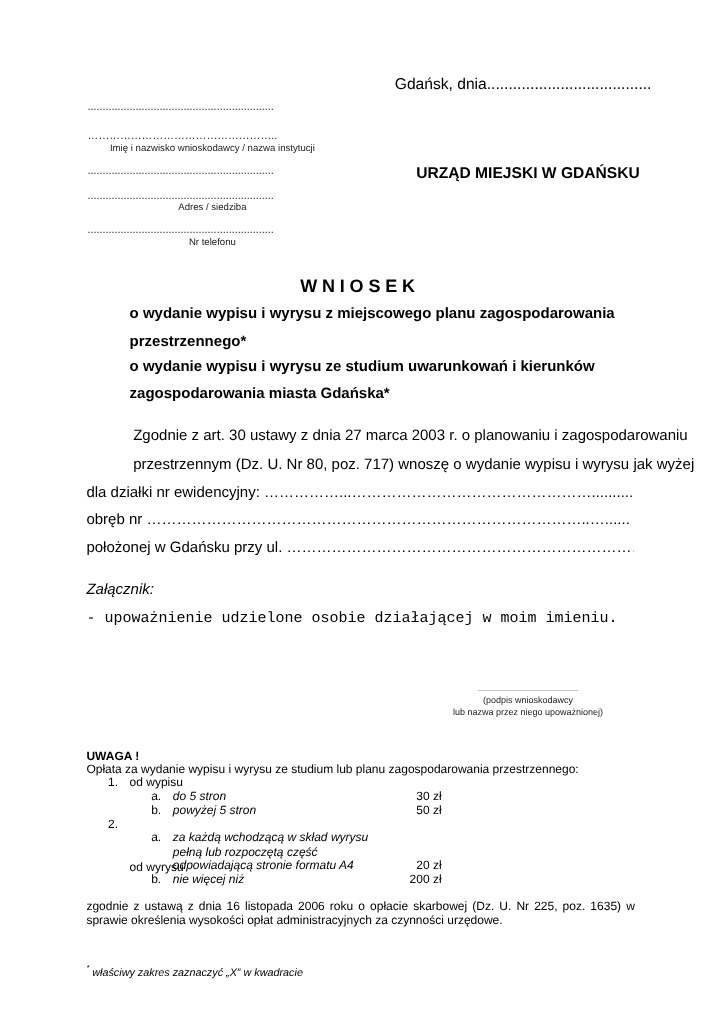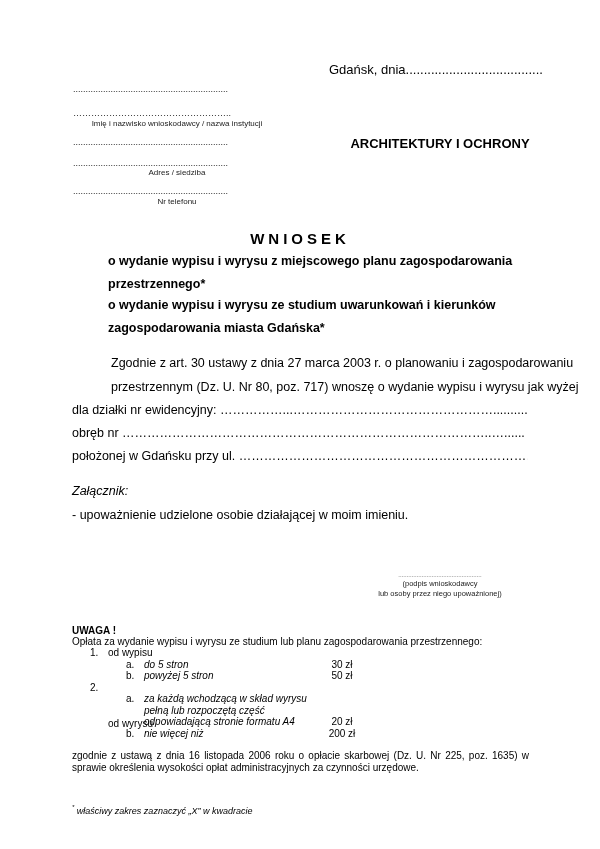--- a/index.html
+++ b/index.html
@@ -22,32 +22,32 @@
 
     #title { left: 0; width: 600px; top: 230px; text-align: center;
       font-weight: bold; font-size: 15px; letter-spacing: 4px; }
 
     .req { left: 108px; font-weight: bold; font-size: 12.5px; white-space: nowrap; text-align: right; }
 
     .body-line { left: 72px; font-size: 12.5px; white-space: nowrap; }
     #body-1, #body-2 { width: 456px; text-align: justify; text-align-last: justify; margin-left: 39px; }
 
     #att-title { left: 72px; top: 484px; font-size: 12.5px; font-style: italic; }
-    #att-item { left: 72px; top: 508px; font-size: 12.5px; }
+    #att-item { left: 72px; top: 508px; font-size: 12.5px; font-family: Liberation Mono, monospace; }
 
     #sig { left: 375px; top: 571px; width: 130px; text-align: center; font-size: 7.5px; line-height: 9.5px; color:#222; }
 
     #uwaga-title { left: 72px; top: 625px; font-weight: bold; font-size: 10px; }
     #uwaga-desc { left: 72px; top: 636px; font-size: 10px; white-space: nowrap; }
     .fee { font-size: 10px; white-space: nowrap; line-height: 11.5px; }
     .fee-num { left: 90px; }
     .fee-txt1 { left: 108px; }
     .fee-let { left: 126px; }
     .fee-txt2 { left: 144px; font-style: italic; }
-    .fee-amt { left: 300px; width: 84px; text-align: center; }
+    .fee-amt { left: 284px; width: 84px; text-align: right; }
 
     #legal { left: 72px; top: 750px; width: 457px; font-size: 10px; line-height: 11.5px; text-align: justify; }
     #footnote { left: 72px; top: 804px; font-size: 9px; font-style: italic; white-space: nowrap; }
     #footnote sup { font-size: 6px; vertical-align: 5px; }
   </style>
 </head>
 <body>
 
 <div id="date-line" class="abs">
   <span>Gdańsk, dnia</span><span>......................................</span>
@@ -56,21 +56,21 @@
 <div class="abs app-dots" style="top:84px">..............................................................</div>
 <div class="abs app-dots" style="top:108px">……………………………………………..</div>
 <div class="abs app-label" style="top:119px">Imię i nazwisko wnioskodawcy / nazwa instytucji</div>
 <div class="abs app-dots" style="top:137px">..............................................................</div>
 <div class="abs app-dots" style="top:158px">..............................................................</div>
 <div class="abs app-label" style="top:168px">Adres / siedziba</div>
 <div class="abs app-dots" style="top:186px">..............................................................</div>
 <div class="abs app-label" style="top:197px">Nr telefonu</div>
 
 <div id="office" class="abs">
-  <div>ARCHITEKTURY I OCHRONY</div>
+  <div>URZĄD MIEJSKI W GDAŃSKU</div>
 </div>
 
 <div id="title" class="abs">WNIOSEK</div>
 
 <div class="abs req" style="top:254px">o wydanie wypisu i wyrysu z miejscowego planu zagospodarowania</div>
 <div class="abs req" style="top:277px">przestrzennego*</div>
 <div class="abs req" style="top:298px">o wydanie wypisu i wyrysu ze studium uwarunkowań i kierunków</div>
 <div class="abs req" style="top:321px">zagospodarowania miasta Gdańska*</div>
 
 <div id="body-1" class="abs body-line" style="top:356px">Zgodnie z art. 30 ustawy z dnia 27 marca 2003 r. o planowaniu i zagospodarowaniu</div>
@@ -84,21 +84,21 @@
 <div class="abs body-line" style="top:449px; width:456px; overflow:hidden;">
   <span>położonej w Gdańsku przy ul.</span> <span>………………………………………………………………</span>
 </div>
 
 <div id="att-title" class="abs">Załącznik:</div>
 <div id="att-item" class="abs">- upoważnienie udzielone osobie działającej w moim imieniu.</div>
 
 <div id="sig" class="abs">
   <div style="font-size:6px; line-height:8px;">..................................................</div>
   <div>(podpis wnioskodawcy</div>
-  <div>lub osoby przez niego upoważnionej)</div>
+  <div>lub nazwa przez niego upoważnionej)</div>
 </div>
 
 <div id="uwaga-title" class="abs">UWAGA !</div>
 <div id="uwaga-desc" class="abs">Opłata za wydanie wypisu i wyrysu ze studium lub planu zagospodarowania przestrzennego:</div>
 
 <div class="abs fee fee-num" style="top:647px">1.</div>
 <div class="abs fee fee-txt1" style="top:647px">od wypisu</div>
 <div class="abs fee fee-let" style="top:659px">a.</div>
 <div class="abs fee fee-txt2" style="top:659px">do 5 stron</div>
 <div class="abs fee fee-amt" style="top:659px">30 zł</div>

